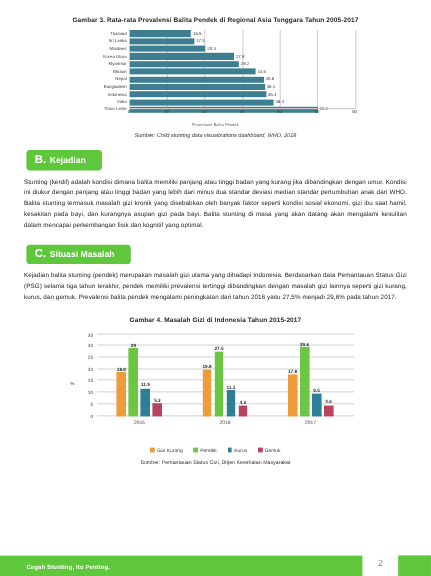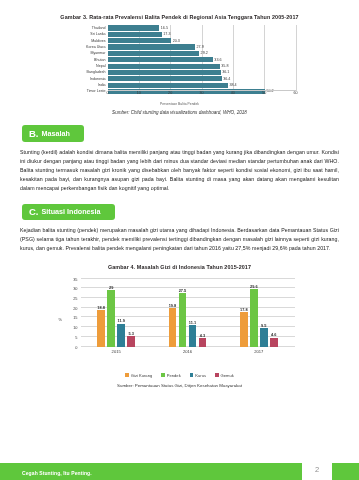--- a/index.html
+++ b/index.html
@@ -201,28 +201,28 @@
         </div>
     </div>
     <div class="xaxis-title">Persentase Balita Pendek</div>
 
     <div class="source">Sumber: Child stunting data visualizations dashboard, WHO, 2018</div>
   </div>
 
   
   <div class="sec-head">
     <span class="sec-letter">B.</span>
-    <span class="sec-text">Masalah</span>
+    <span class="sec-text">Kejadian</span>
   </div>
   <div class="body-text">Stunting (kerdil) adalah kondisi dimana balita memiliki panjang atau tinggi badan yang kurang jika dibandingkan dengan umur. Kondisi ini diukur dengan panjang atau tinggi badan yang lebih dari minus dua standar deviasi median standar pertumbuhan anak dari WHO. Balita stunting termasuk masalah gizi kronik yang disebabkan oleh banyak faktor seperti kondisi sosial ekonomi, gizi ibu saat hamil, kesakitan pada bayi, dan kurangnya asupan gizi pada bayi. Balita stunting di masa yang akan datang akan mengalami kesulitan dalam mencapai perkembangan fisik dan kognitif yang optimal.</div>
 
   
   <div class="sec-head">
     <span class="sec-letter">C.</span>
-    <span class="sec-text">Situasi Indonesia</span>
+    <span class="sec-text">Situasi Masalah</span>
   </div>
   <div class="body-text">Kejadian balita stunting (pendek) merupakan masalah gizi utama yang dihadapi Indonesia. Berdasarkan data Pemantauan Status Gizi (PSG) selama tiga tahun terakhir, pendek memiliki prevalensi tertinggi dibandingkan dengan masalah gizi lainnya seperti gizi kurang, kurus, dan gemuk. Prevalensi balita pendek mengalami peningkatan dari tahun 2016 yaitu 27,5% menjadi 29,6% pada tahun 2017.</div>
 
   
   <div class="fig4-wrap">
     <div class="fig-title">Gambar 4. Masalah Gizi di Indonesia Tahun 2015-2017</div>
 
     <div class="vbar-chart">
       <div class="yaxis-title">%</div>
       <div class="vplot" id="vbarPlot">

